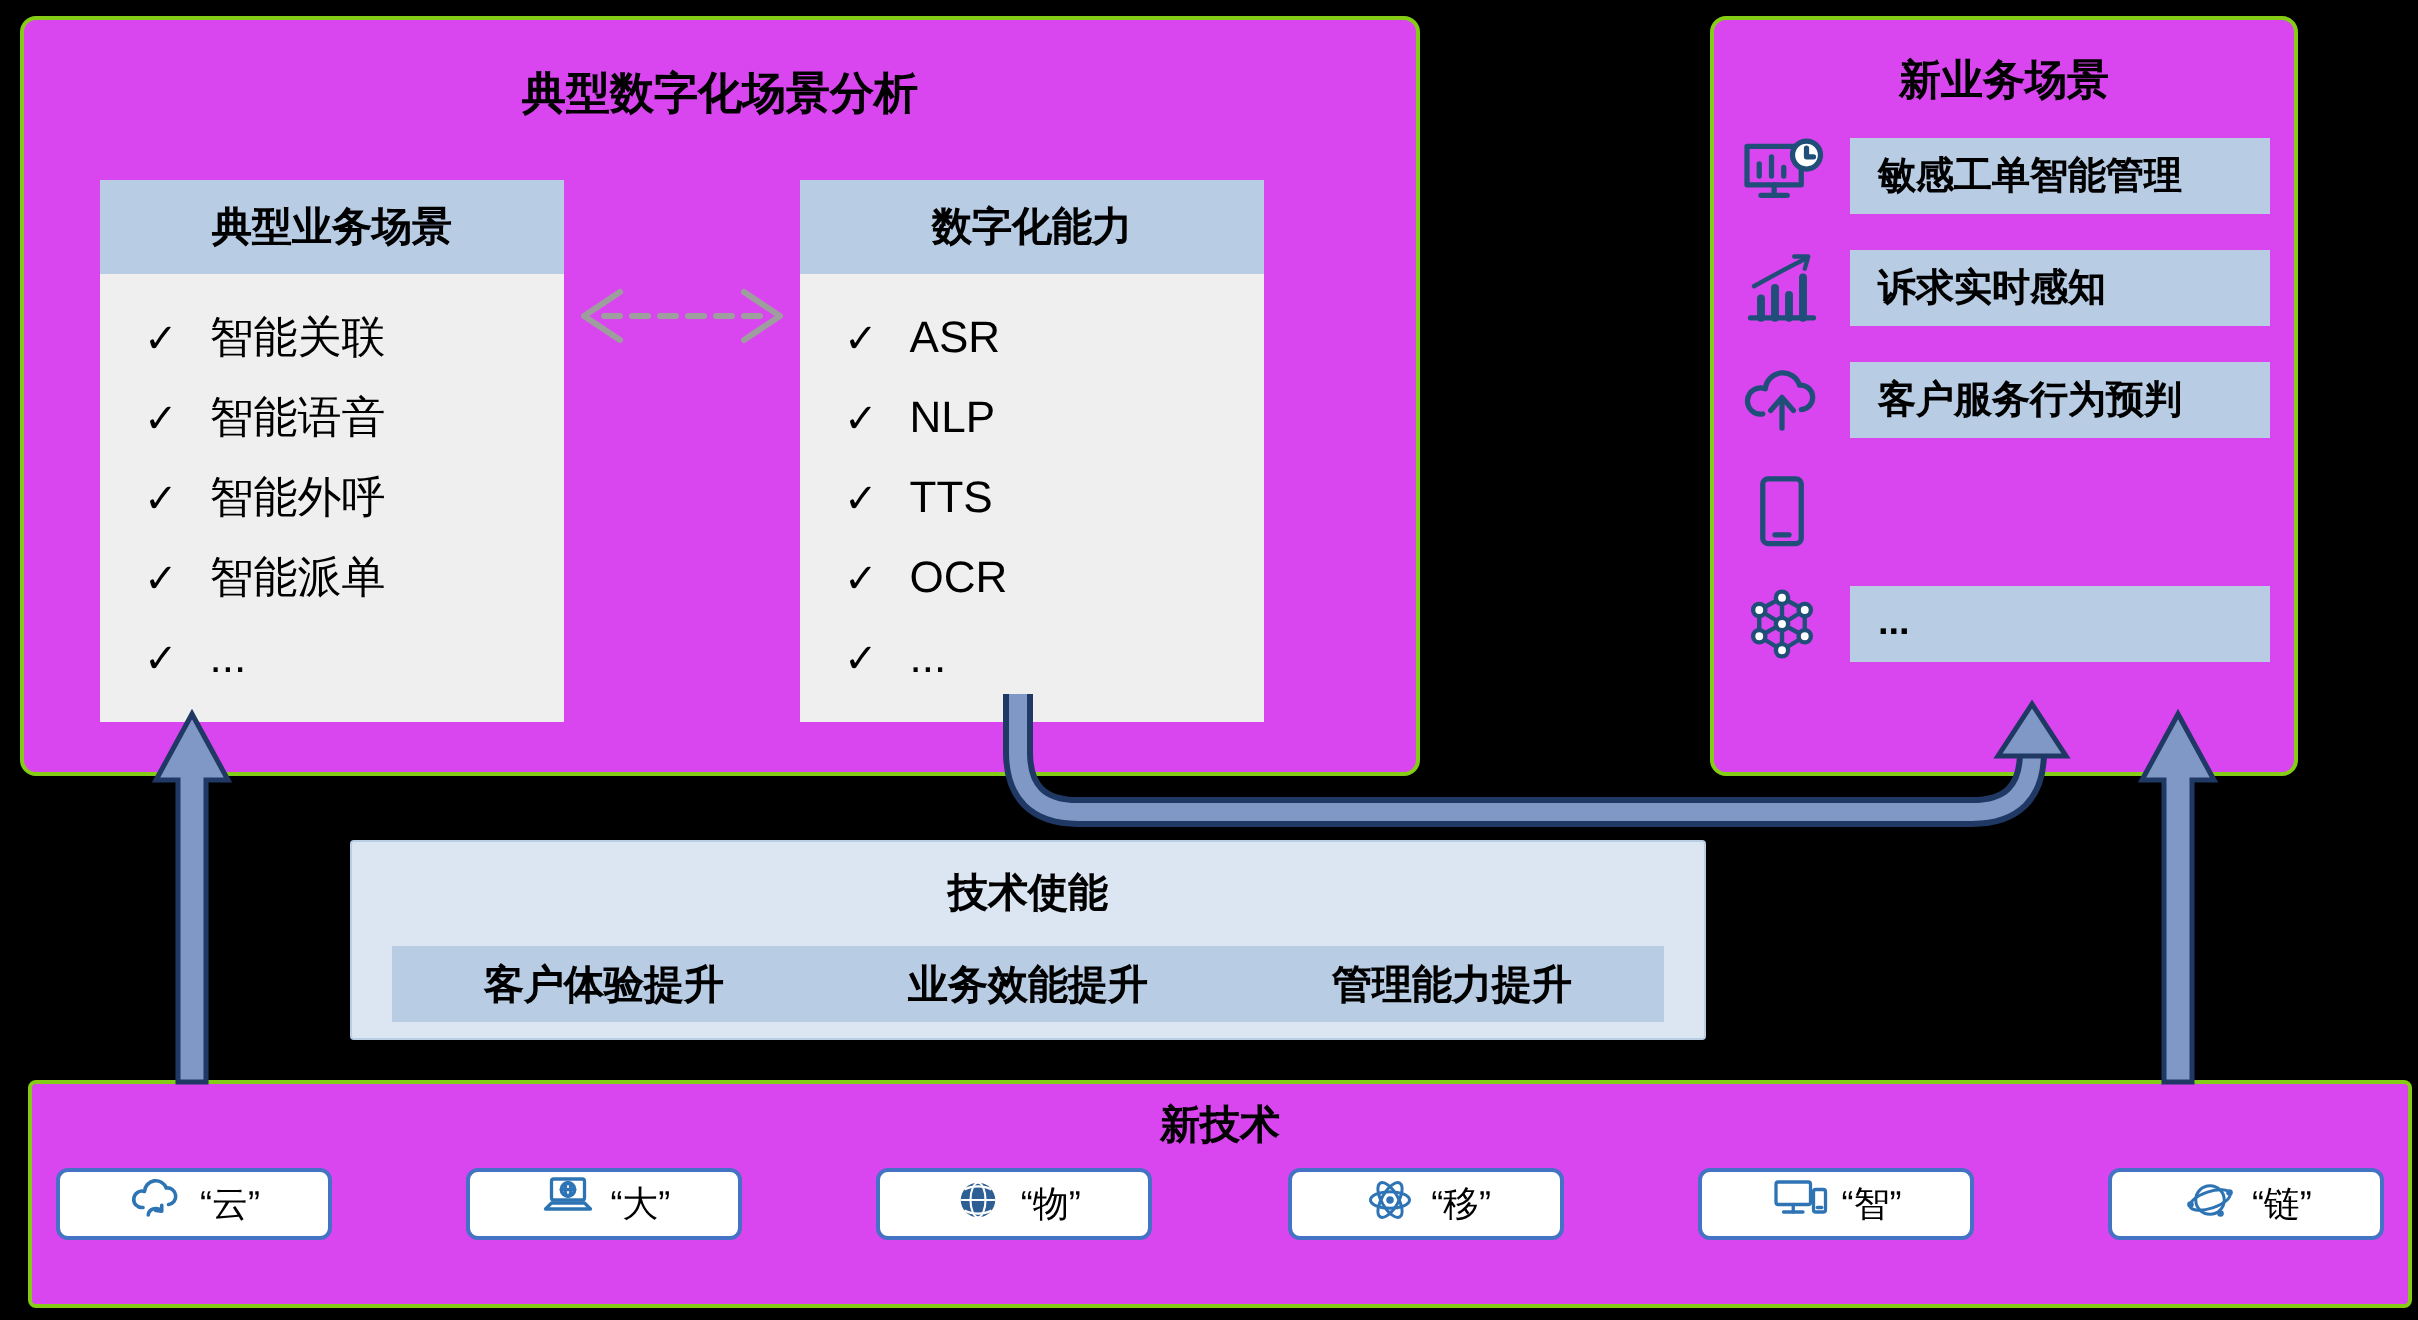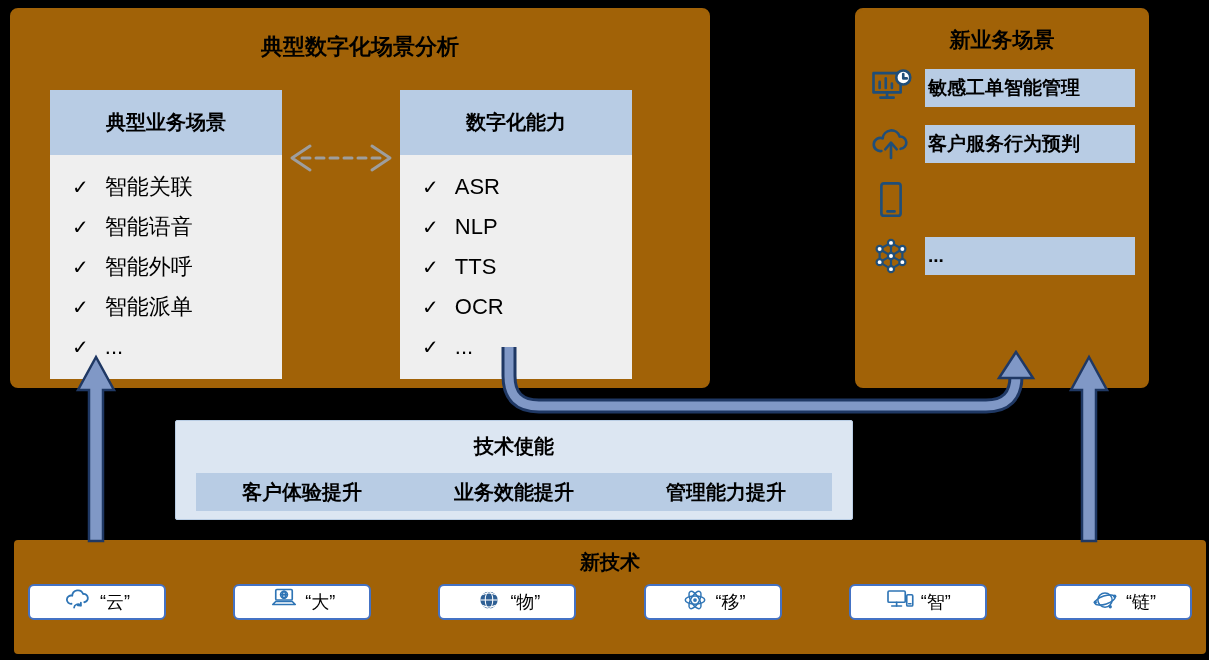--- a/index.html
+++ b/index.html
@@ -4,41 +4,41 @@
 <style>
   * { box-sizing: border-box; margin: 0; padding: 0; }
   html, body { width: 1209px; height: 660px; }
   body {
     background: #000000;
     font-family: "Liberation Sans", "DejaVu Sans", sans-serif;
     position: relative;
     overflow: hidden;
     color: #000;
   }
-  .panel { position: absolute; background: #a16207; border: 2px solid #a16207; border-radius: 8px; }
+  .panel { position: absolute; background: #d946ef; border: 2px solid #84cc16; border-radius: 8px; }
   .panel-title { text-align: center; font-weight: bold; font-size: 22px; }
 
   
   .analysis { left: 10px; top: 8px; width: 700px; height: 380px; }
   .analysis .panel-title { padding-top: 22px; }
   .column { position: absolute; width: 232px; top: 80px; }
   .business { left: 38px; }
   .capability { left: 388px; }
-  .col-header { height: 65px; background: #b8cce4; display: flex; align-items: center; justify-content: center; font-weight: bold; font-size: 20px; }
+  .col-header { height: 47px; background: #b8cce4; display: flex; align-items: center; justify-content: center; font-weight: bold; font-size: 20px; }
   .col-list { background: #efefef; padding: 12px 0 12px 22px; }
   .list-item { display: flex; align-items: center; gap: 16px; height: 40px; font-size: 22px; }
   .check { font-weight: bold; font-size: 20px; }
 
   
   .scenarios { left: 855px; top: 8px; width: 294px; height: 380px; }
   .scenarios .panel-title { padding-top: 16px; font-size: 21px; }
   .scenario-rows { position: absolute; top: 56px; left: 10px; right: 12px; }
   .scenario-row { display: flex; align-items: center; gap: 10px; height: 44px; margin-bottom: 12px; }
   .scenario-icon { width: 48px; display: flex; justify-content: center; align-items: center; }
-  .scenario-label { flex: 1; background: #b8cce4; height: 38px; display: flex; align-items: center; padding-left: 3px; font-size: 19px; font-weight: 600; }
+  .scenario-label { flex: 1; background: #b8cce4; height: 38px; display: flex; align-items: center; padding-left: 14px; font-size: 19px; font-weight: 600; }
 
   
   .enable { left: 175px; top: 420px; width: 678px; height: 100px; background: #dce6f2; border: 1px solid #b9cde4; border-radius: 2px; }
   .enable .panel-title { padding-top: 12px; font-size: 20px; }
   .enable-boxes { display: flex; justify-content: space-between; padding: 0 20px; margin-top: 13px; }
   .enable-box { width: 258px; height: 38px; background: #b8cce4; display: flex; align-items: center; justify-content: center; font-weight: bold; font-size: 20px; }
 
   
   .tech { left: 14px; top: 540px; width: 1192px; height: 114px; border-radius: 4px; }
   .tech .panel-title { padding-top: 7px; font-size: 20px; }
@@ -120,20 +120,34 @@
             <line x1="25" y1="24" x2="25" y2="19"></line>
           <line x1="19.5" y1="29" x2="19.5" y2="35"></line>
             <line x1="12" y1="35" x2="27" y2="35"></line>
           <circle cx="38" cy="12" r="8" fill="#ffffff"></circle>
             <polyline points="38,8 38,13 42,13"></polyline>
         </svg>
       </span>
       <div class="scenario-label">敏感工单智能管理</div>
     </div>
 
+    <div class="scenario-row">
+      <span class="scenario-icon">
+        <svg width="42" height="42" viewBox="0 0 48 48" fill="none" stroke="#1f4e79" stroke-width="3" stroke-linecap="round" stroke-linejoin="round">
+          <line x1="6" y1="41" x2="42" y2="41"></line>
+          <line x1="12" y1="41" x2="12" y2="30" stroke-width="4.5"></line>
+          <line x1="20" y1="41" x2="20" y2="24" stroke-width="4.5"></line>
+          <line x1="28" y1="41" x2="28" y2="28" stroke-width="4.5"></line>
+          <line x1="36" y1="41" x2="36" y2="18" stroke-width="4.5"></line>
+          <path d="M8 23 Q22 15 38 7" stroke-width="2.5"></path>
+          <polyline points="31,6 39,6 37,13" stroke-width="2.5"></polyline>
+        </svg>
+      </span>
+      <div class="scenario-label">诉求实时感知</div>
+    </div>
 
     <div class="scenario-row">
       <span class="scenario-icon">
         <svg width="42" height="42" viewBox="0 0 48 48" fill="none" stroke="#1f4e79" stroke-width="3" stroke-linecap="round" stroke-linejoin="round">
           <path d="M13 32 a7.5 7.5 0 1 1 1.5-14.4 A10 10 0 0 1 34 15.5 A7 7 0 0 1 35 29.5"></path>
           <line x1="24" y1="40" x2="24" y2="24"></line>
           <polyline points="17.5,30 24,22.5 30.5,30"></polyline>
         </svg>
       </span>
       <div class="scenario-label">客户服务行为预判</div>

